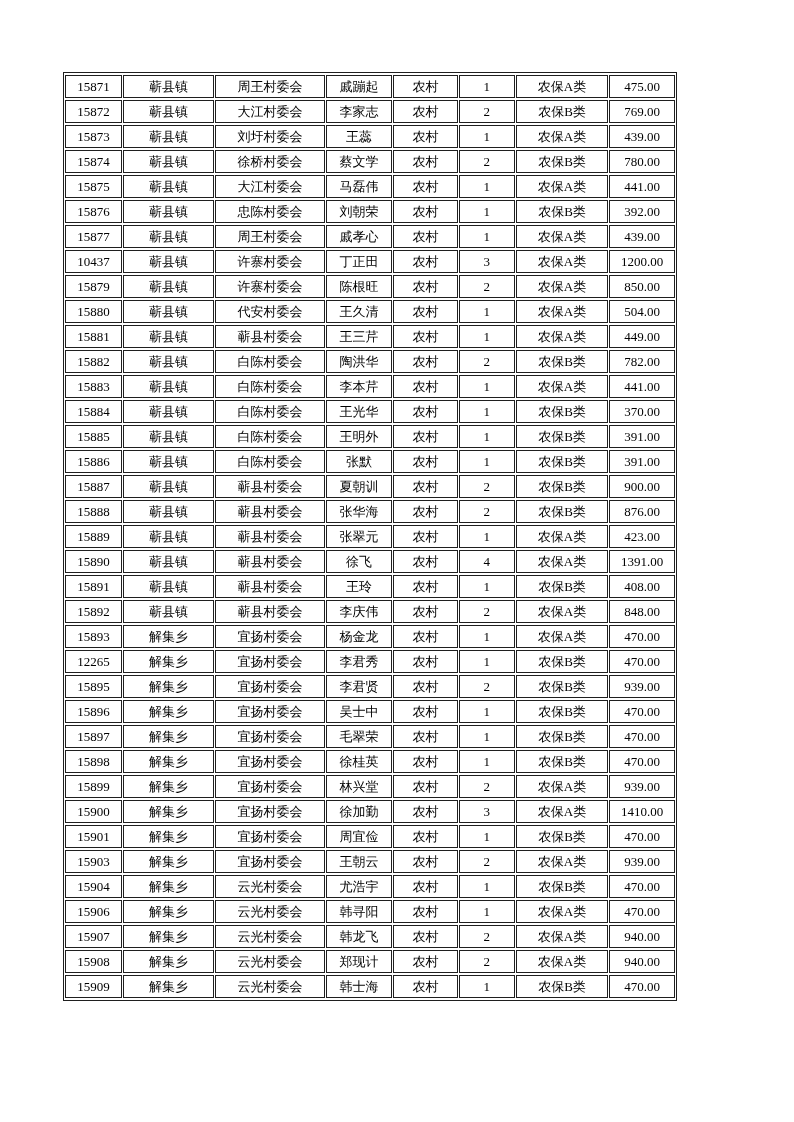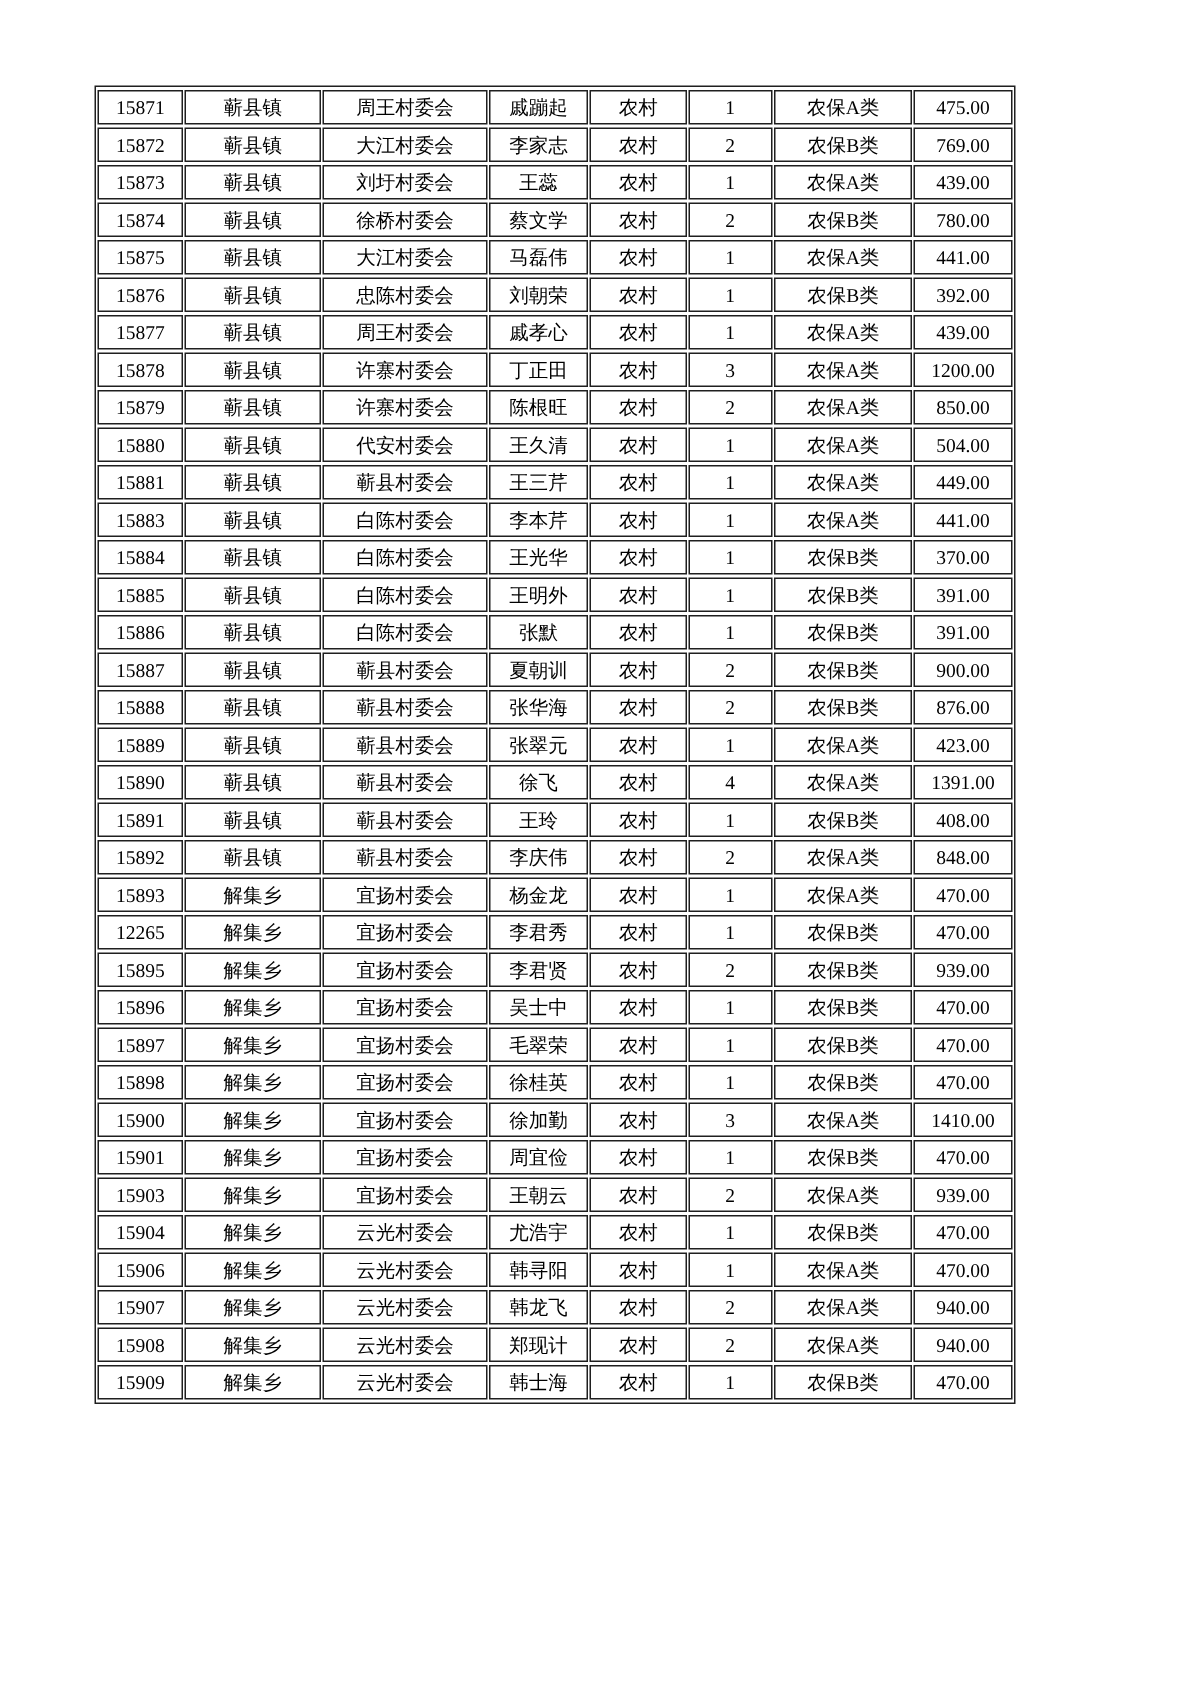--- a/index.html
+++ b/index.html
@@ -16,21 +16,21 @@
     width: 794px;
     height: 1122px;
     background: #ffffff;
     overflow: hidden;
     font-family: "Liberation Serif", "DejaVu Serif", serif;
     color: var(--text);
   }
   table.grid {
     position: absolute;
     left: 63px;
-    top: 57px;
+    top: 72px;
     border-collapse: separate;
     border-spacing: 1px 2px;
     border: 1px solid var(--grid);
     table-layout: fixed;
   }
   table.grid td {
     border: 1px solid var(--grid);
     height: 21px;
     font-size: 13px;
     line-height: 21px;
@@ -120,21 +120,21 @@
     <td class="c-serial">15877</td>
     <td class="c-town">蕲县镇</td>
     <td class="c-village">周王村委会</td>
     <td class="c-name">戚孝心</td>
     <td class="c-residence">农村</td>
     <td class="c-count">1</td>
     <td class="c-category">农保A类</td>
     <td class="c-amount">439.00</td>
   </tr>
         <tr>
-    <td class="c-serial">15878</td>
+    <td class="c-serial">10437</td>
     <td class="c-town">蕲县镇</td>
     <td class="c-village">许寨村委会</td>
     <td class="c-name">丁正田</td>
     <td class="c-residence">农村</td>
     <td class="c-count">3</td>
     <td class="c-category">农保A类</td>
     <td class="c-amount">1200.00</td>
   </tr>
         <tr>
     <td class="c-serial">15879</td>
@@ -160,20 +160,30 @@
     <td class="c-serial">15881</td>
     <td class="c-town">蕲县镇</td>
     <td class="c-village">蕲县村委会</td>
     <td class="c-name">王三芹</td>
     <td class="c-residence">农村</td>
     <td class="c-count">1</td>
     <td class="c-category">农保A类</td>
     <td class="c-amount">449.00</td>
   </tr>
         <tr>
+    <td class="c-serial">15882</td>
+    <td class="c-town">蕲县镇</td>
+    <td class="c-village">白陈村委会</td>
+    <td class="c-name">陶洪华</td>
+    <td class="c-residence">农村</td>
+    <td class="c-count">2</td>
+    <td class="c-category">农保B类</td>
+    <td class="c-amount">782.00</td>
+  </tr>
+        <tr>
     <td class="c-serial">15883</td>
     <td class="c-town">蕲县镇</td>
     <td class="c-village">白陈村委会</td>
     <td class="c-name">李本芹</td>
     <td class="c-residence">农村</td>
     <td class="c-count">1</td>
     <td class="c-category">农保A类</td>
     <td class="c-amount">441.00</td>
   </tr>
         <tr>
@@ -318,20 +328,30 @@
   </tr>
         <tr>
     <td class="c-serial">15898</td>
     <td class="c-town">解集乡</td>
     <td class="c-village">宜扬村委会</td>
     <td class="c-name">徐桂英</td>
     <td class="c-residence">农村</td>
     <td class="c-count">1</td>
     <td class="c-category">农保B类</td>
     <td class="c-amount">470.00</td>
+  </tr>
+        <tr>
+    <td class="c-serial">15899</td>
+    <td class="c-town">解集乡</td>
+    <td class="c-village">宜扬村委会</td>
+    <td class="c-name">林兴堂</td>
+    <td class="c-residence">农村</td>
+    <td class="c-count">2</td>
+    <td class="c-category">农保A类</td>
+    <td class="c-amount">939.00</td>
   </tr>
         <tr>
     <td class="c-serial">15900</td>
     <td class="c-town">解集乡</td>
     <td class="c-village">宜扬村委会</td>
     <td class="c-name">徐加勤</td>
     <td class="c-residence">农村</td>
     <td class="c-count">3</td>
     <td class="c-category">农保A类</td>
     <td class="c-amount">1410.00</td>

